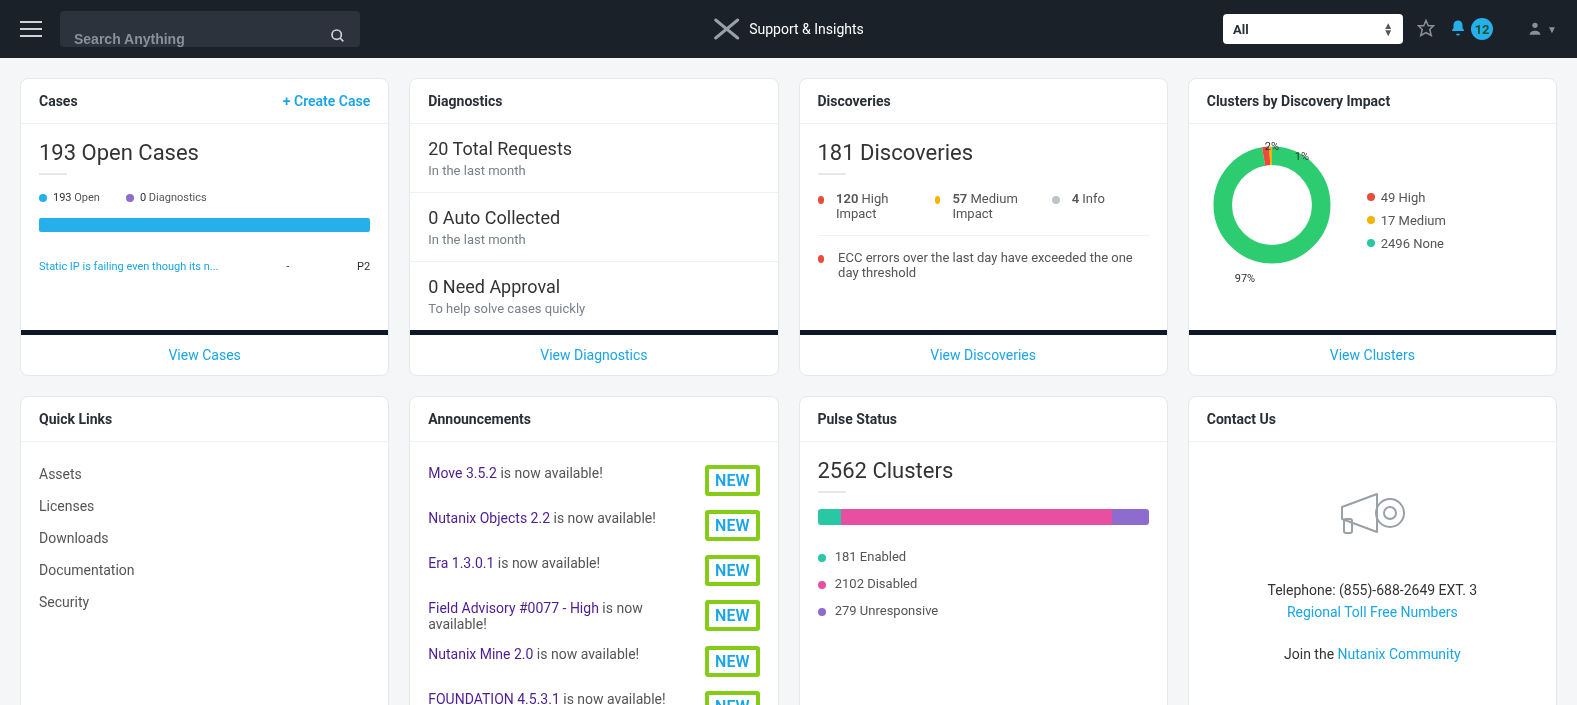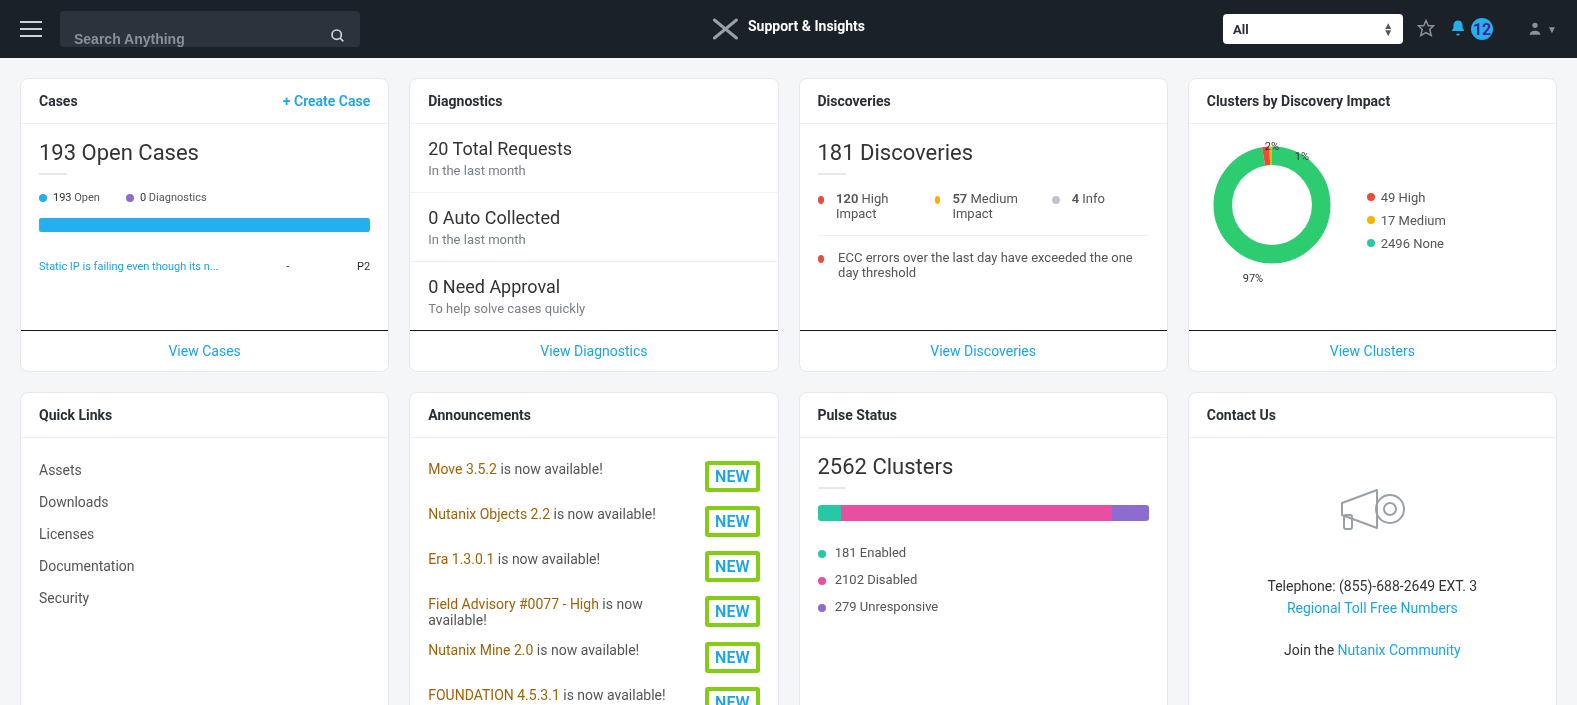--- a/index.html
+++ b/index.html
@@ -4,36 +4,36 @@
 <style>
 * { box-sizing: border-box; margin: 0; padding: 0; }
 body { font-family: -apple-system, BlinkMacSystemFont, "Segoe UI", Roboto, Arial, sans-serif; background: #f5f6f8; color: #2a2f36; font-size: 14px; width: 1577px; }
 .topbar { background: #1b2129; height: 58px; display: flex; align-items: center; padding: 0 20px; color: #cfd3d8; }
 .hamburger { width: 22px; height: 16px; display: flex; flex-direction: column; justify-content: space-between; cursor: pointer; margin-right: 18px; }
 .hamburger span { display: block; height: 2px; background: #cfd3d8; }
 .search-wrap { background: #2c333c; border-radius: 4px; display: flex; align-items: flex-end; padding: 0 14px; height: 36px; width: 300px; }
 .search-input { background: transparent; border: none; color: #cfd3d8; font-size: 14px; flex: 1; outline: none; }
 .search-input::placeholder { color: #8a9099; font-weight: 600; }
 .search-icon { color: #cfd3d8; }
-.brand { position: absolute; left: 50%; transform: translateX(-50%); display: flex; align-items: flex-start; gap: 10px; color: #fff; font-weight: 700; }
+.brand { position: absolute; left: 50%; transform: translateX(-50%); display: flex; align-items: center; gap: 10px; color: #fff; font-weight: 400; }
 .brand-logo svg { display: block; }
 .top-right { margin-left: auto; display: flex; align-items: center; gap: 14px; }
 .select-all { background: #fff; border-radius: 4px; height: 30px; width: 180px; display: flex; align-items: center; padding: 0 10px; color: #2a2f36; font-weight: 700; font-size: 13px; justify-content: space-between; cursor: pointer; }
 .caret-updown { font-size: 10px; color: #555; line-height: 7px; }
 .star-icon { color: #8a9099; cursor: pointer; }
 .bell-wrap { display: flex; align-items: center; gap: 4px; cursor: pointer; }
 .bell-icon { color: #25b0ec; }
-.badge-round { background: #25b0ec; color: #4c1d95; border-radius: 50%; min-width: 22px; height: 22px; display: flex; align-items: center; justify-content: center; font-size: 16px; font-weight: 700; }
+.badge-round { background: #25b0ec; color: #14532d; border-radius: 50%; min-width: 22px; height: 22px; display: flex; align-items: center; justify-content: center; font-size: 13px; font-weight: 700; }
 .user-menu { display: flex; align-items: center; gap: 4px; color: #8a9099; cursor: pointer; margin-left: 20px; }
 
 .grid { display: grid; grid-template-columns: repeat(4, 1fr); gap: 20px; padding: 20px; }
 .card { background: #fff; border: 1px solid #e6e8eb; border-radius: 8px; display: flex; flex-direction: column; }
 .card-head { padding: 14px 18px; display: flex; align-items: center; justify-content: space-between; font-weight: 700; font-size: 14px; color: #2a2f36; border-bottom: 1px solid #f0f1f3; }
 .card-body { padding: 16px 18px; flex: 1; }
-.card-foot { padding: 12px; text-align: center; border-top: 1px solid #0f172a; }
+.card-foot { padding: 12px; text-align: center; border-top: 5px solid #0f172a; }
 .link { color: #1aa5e6; cursor: pointer; }
 .link-bold { color: #1aa5e6; font-weight: 600; cursor: pointer; }
 
 .big-num { font-size: 22px; color: #333; margin-bottom: 6px; }
 .rule { width: 28px; height: 2px; background: #e6e8eb; margin: 8px 0 16px; }
 .sub { color: #7a808a; font-size: 13px; }
 
 .dot { width: 8px; height: 8px; border-radius: 50%; display: inline-block; margin-right: 6px; vertical-align: middle; }
 .dot-blue { background: #25b0ec; }
 .dot-purple { background: #8e6ccf; }
@@ -66,21 +66,21 @@
 .donut-label { position: absolute; font-size: 11px; color: #333; }
 .legend { font-size: 13px; color: #555; }
 .legend div { margin: 8px 0; display: flex; align-items: center; }
 
 .ql-list { list-style: none; }
 .ql-list li { padding: 8px 0; color: #555; cursor: pointer; }
 
 .ann-list { list-style: none; }
 .ann-list li { display: flex; justify-content: space-between; align-items: flex-start; padding: 7px 0; gap: 10px; }
 .ann-text { color: #555; flex: 1; }
-.ann-text .title { color: #a16207; }
+.ann-text .title { color: #4c1d95; }
 .new-tag { border: 4px solid #84cc16; color: #1aa5e6; font-size: 16px; padding: 2px 6px; border-radius: 3px; font-weight: 600; flex-shrink: 0; }
 
 .bar-stack { display: flex; height: 16px; border-radius: 3px; overflow: hidden; margin: 14px 0 18px; }
 .seg-teal { background: #27c8a3; }
 .seg-pink { background: #e94fa1; }
 .seg-purple { background: #8e6ccf; }
 
 .pulse-legend div { padding: 6px 0; color: #555; font-size: 13px; }
 
 .contact-body { text-align: center; padding: 30px 18px; }
@@ -226,41 +226,41 @@
     <div class="card-body">
       <div class="donut-wrap">
         <div class="donut">
           <svg width="130" height="130" viewBox="0 0 42 42">
             <circle cx="21" cy="21" r="15.9" fill="none" stroke="#2ecc71" stroke-width="6" stroke-dasharray="97 3" stroke-dashoffset="0"></circle>
             <circle cx="21" cy="21" r="15.9" fill="none" stroke="#e74c3c" stroke-width="6" stroke-dasharray="2 98" stroke-dashoffset="-97"></circle>
             <circle cx="21" cy="21" r="15.9" fill="none" stroke="#f5b400" stroke-width="6" stroke-dasharray="1 99" stroke-dashoffset="-99"></circle>
           </svg>
           <span class="donut-label" style="top:0px;left:58px;">2%</span>
           <span class="donut-label" style="top:10px;left:88px;">1%</span>
-          <span class="donut-label" style="bottom:15px;left:36px;">97%</span>
+          <span class="donut-label" style="bottom:15px;left:28px;">97%</span>
         </div>
         <div class="legend" id="impact-legend">
             <div><span class="dot dot-red"></span>49 High</div>
             <div><span class="dot dot-yellow"></span>17 Medium</div>
             <div><span class="dot dot-teal"></span>2496 None</div>
           </div>
       </div>
     </div>
     <div class="card-foot"><span class="link">View Clusters</span></div>
   </div>
 
   <div class="card">
     <div class="card-head">
         <span>Quick Links</span>
       </div>
     <div class="card-body">
         <ul class="ql-list" id="ql-list">
           <li>Assets</li>
+          <li>Licenses</li>
           <li>Downloads</li>
-          <li>Licenses</li>
           <li>Documentation</li>
           <li>Security</li>
         </ul>
       </div>
   </div>
 
   <div class="card">
     <div class="card-head">
         <span>Announcements</span>
       </div>

